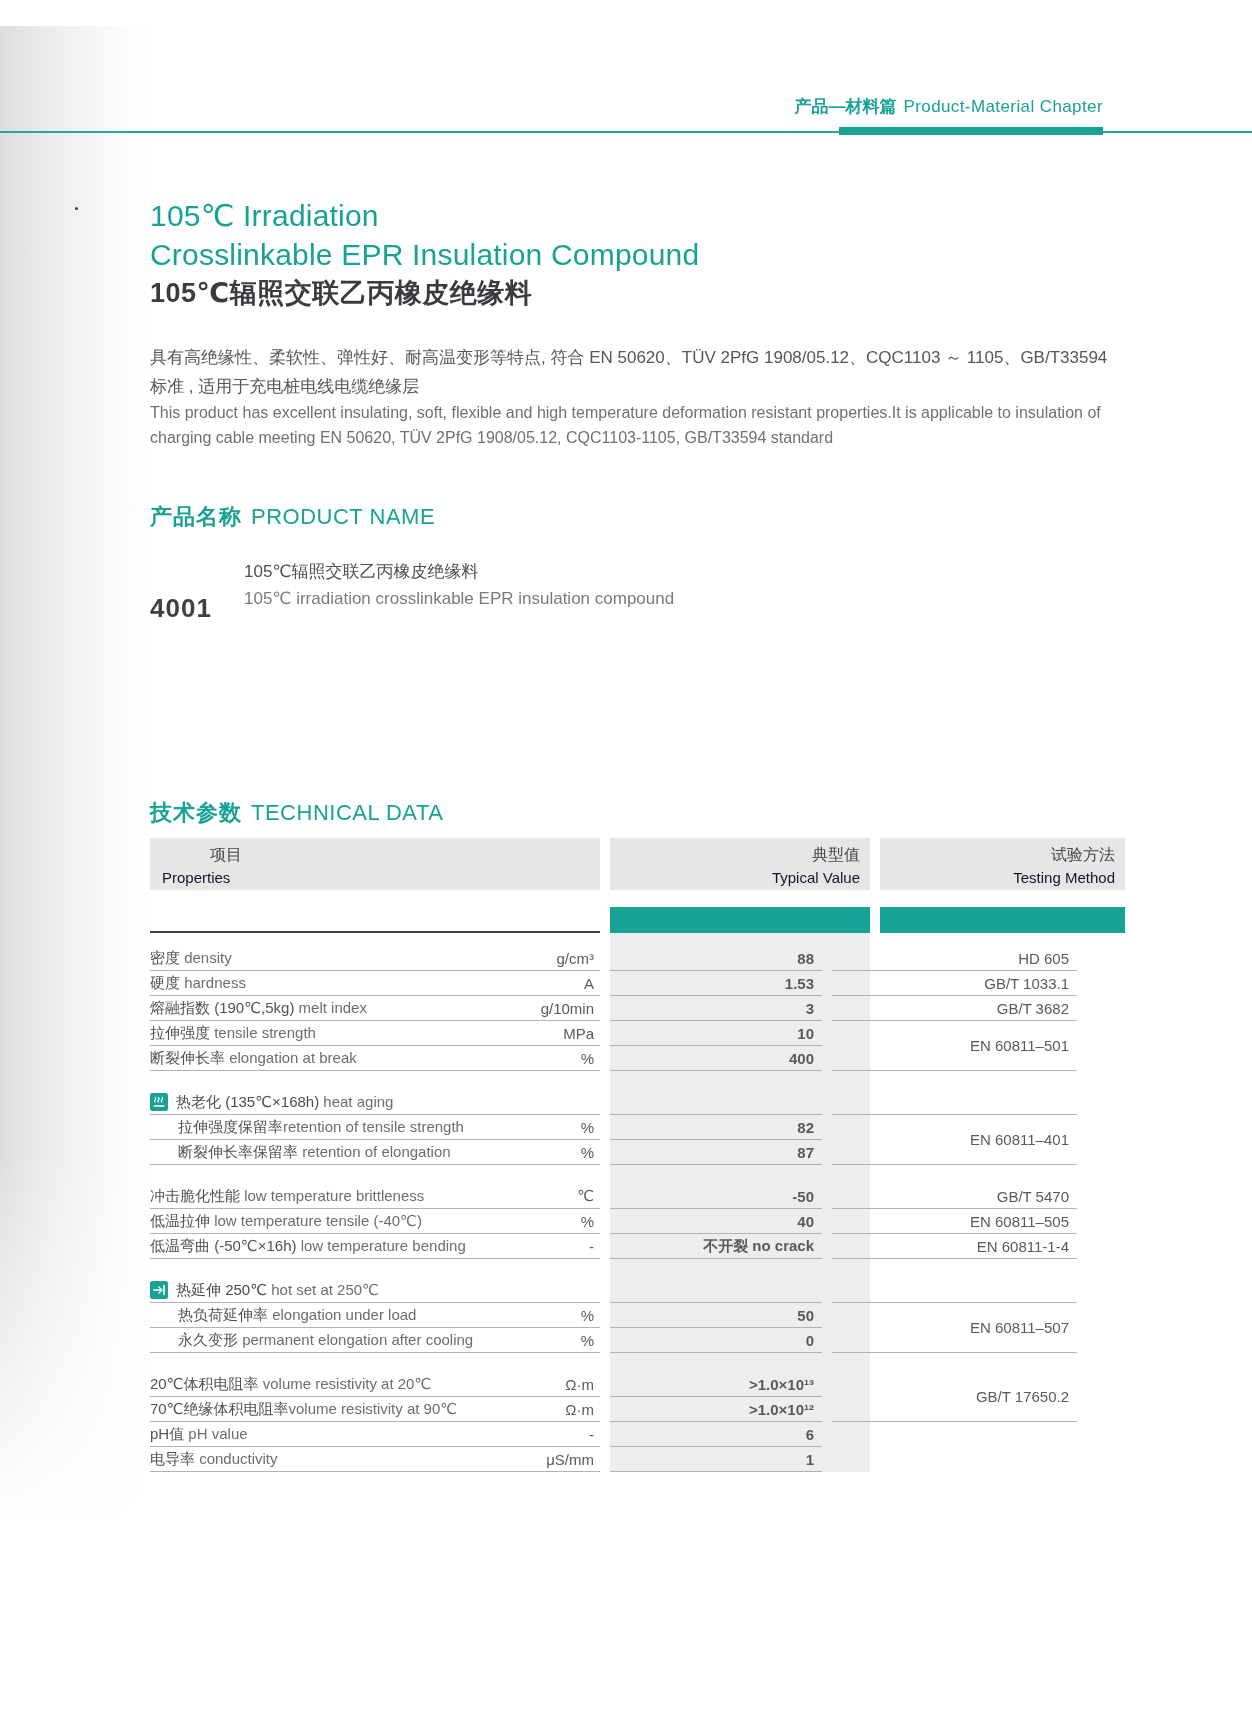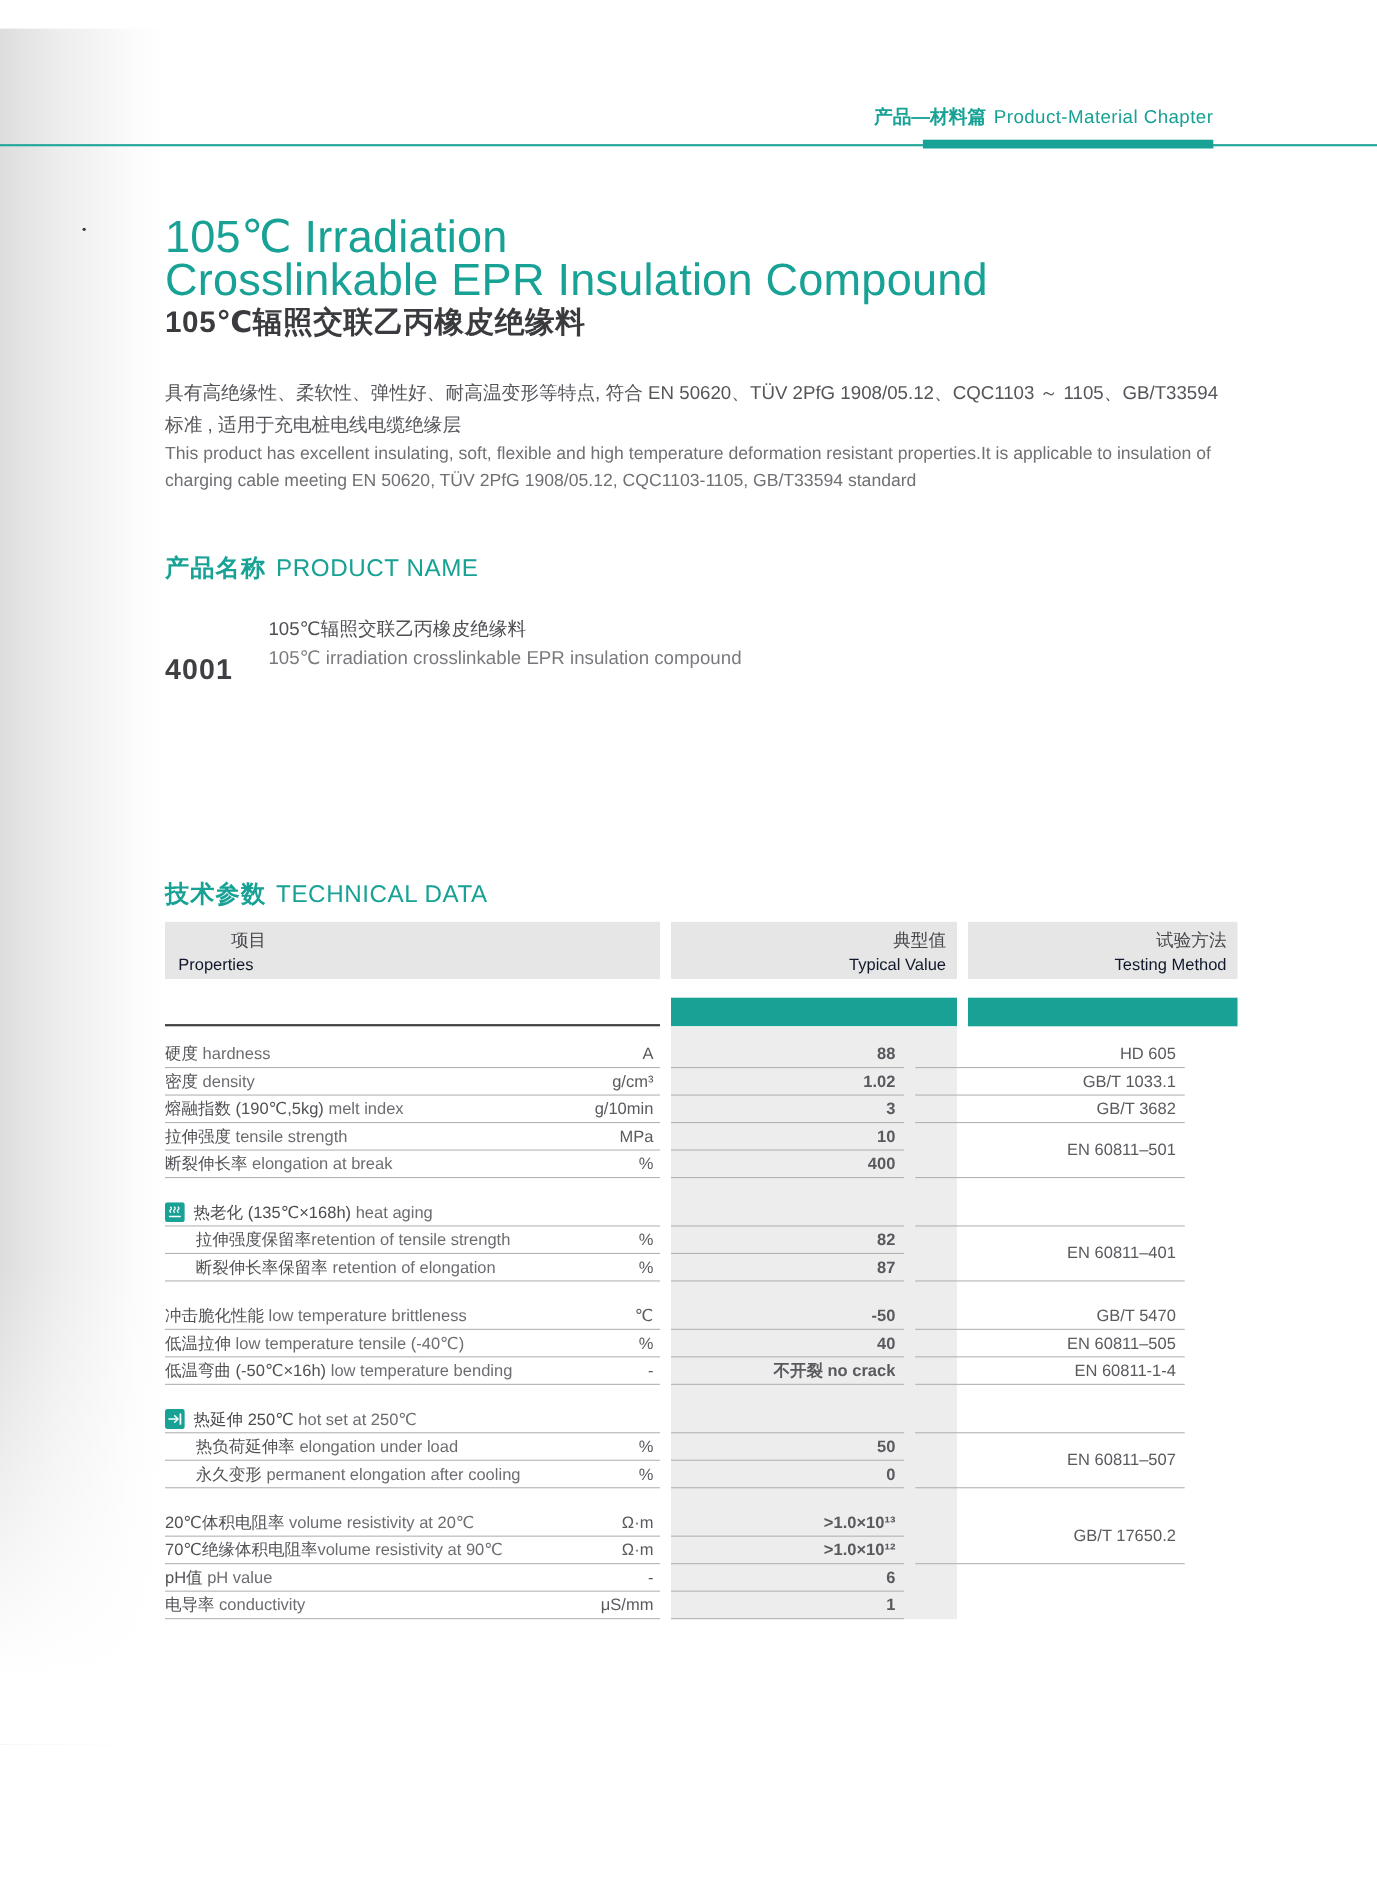--- a/index.html
+++ b/index.html
@@ -19,21 +19,21 @@
   
   .chapter{position:absolute; top:95px; right:149px; font-size:17px; color:#18A195; white-space:nowrap;}
   .chapter .ch-cn{font-weight:700; margin-right:7px;}
   .chapter .ch-en{font-weight:400; letter-spacing:.4px;}
   .rule{position:absolute; left:0; top:131px; width:1252px; height:2px; background:#25a89b;}
   .rule-accent{position:absolute; left:839px; top:127px; width:264px; height:8px; background:#18A195;}
   .dot{position:absolute; left:75px; top:207px; width:3px; height:3px; border-radius:50%; background:#3a3a3a;}
 
   
   .title-en{position:absolute; left:150px; top:196px; margin:0; font-weight:400;
-    font-size:41px; line-height:39px; color:#18A195; letter-spacing:.2px;}
+    font-size:30px; line-height:39px; color:#18A195; letter-spacing:.2px;}
   .title-cn{position:absolute; left:150px; top:276px; font-size:27px; line-height:34px;
     font-weight:700; color:#3a3b3e; letter-spacing:.5px;}
 
   .desc-cn{position:absolute; left:150px; top:343px; width:975px;
     font-size:17px; line-height:29px; color:#55565a;}
   .desc-en{position:absolute; left:150px; top:400px; width:975px;
     font-size:16px; line-height:25px; color:#6f7074;}
 
   
   .sec-head{position:absolute; left:150px; font-size:22px; line-height:28px; color:#18A195; white-space:nowrap;}
@@ -140,43 +140,43 @@
       </div>
     </div>
     <div class="band band-2"></div>
     <div class="band band-3"></div>
     <div class="darkline"></div>
     <div class="col2-bg"></div>
     <div id="table-body">
         <div class="tsection">
           <div class="tc tc1">
             <div class="trow">
+              <span class="rlab"><span class="lab-cn">密度</span> <span class="lab-en">density</span></span>
+              <span class="runit">g/cm³</span>
+            </div>
+            <div class="trow">
               <span class="rlab"><span class="lab-cn">硬度</span> <span class="lab-en">hardness</span></span>
               <span class="runit">A</span>
             </div>
             <div class="trow">
-              <span class="rlab"><span class="lab-cn">密度</span> <span class="lab-en">density</span></span>
-              <span class="runit">g/cm³</span>
-            </div>
-            <div class="trow">
               <span class="rlab"><span class="lab-cn">熔融指数 (190℃,5kg)</span> <span class="lab-en">melt index</span></span>
               <span class="runit">g/10min</span>
             </div>
             <div class="trow">
               <span class="rlab"><span class="lab-cn">拉伸强度</span> <span class="lab-en">tensile strength</span></span>
               <span class="runit">MPa</span>
             </div>
             <div class="trow">
               <span class="rlab"><span class="lab-cn">断裂伸长率</span> <span class="lab-en">elongation at break</span></span>
               <span class="runit">%</span>
             </div>
           </div>
           <div class="tc tc2">
             <div class="vcell">88</div>
-            <div class="vcell">1.02</div>
+            <div class="vcell">1.53</div>
             <div class="vcell">3</div>
             <div class="vcell">10</div>
             <div class="vcell">400</div>
           </div>
           <div class="tc tc3">
             <div class="mcell" style="height: 25px;">HD 605</div>
             <div class="mcell" style="height: 25px;">GB/T 1033.1</div>
             <div class="mcell" style="height: 25px;">GB/T 3682</div>
             <div class="mcell" style="height: 50px;">EN 60811–501</div>
           </div>

